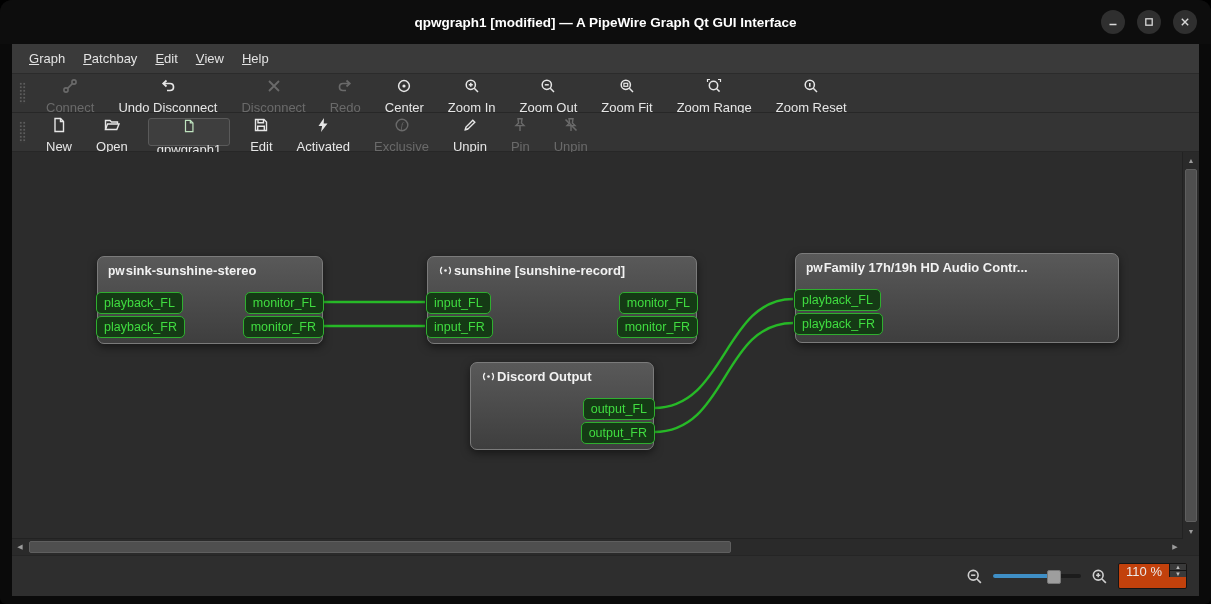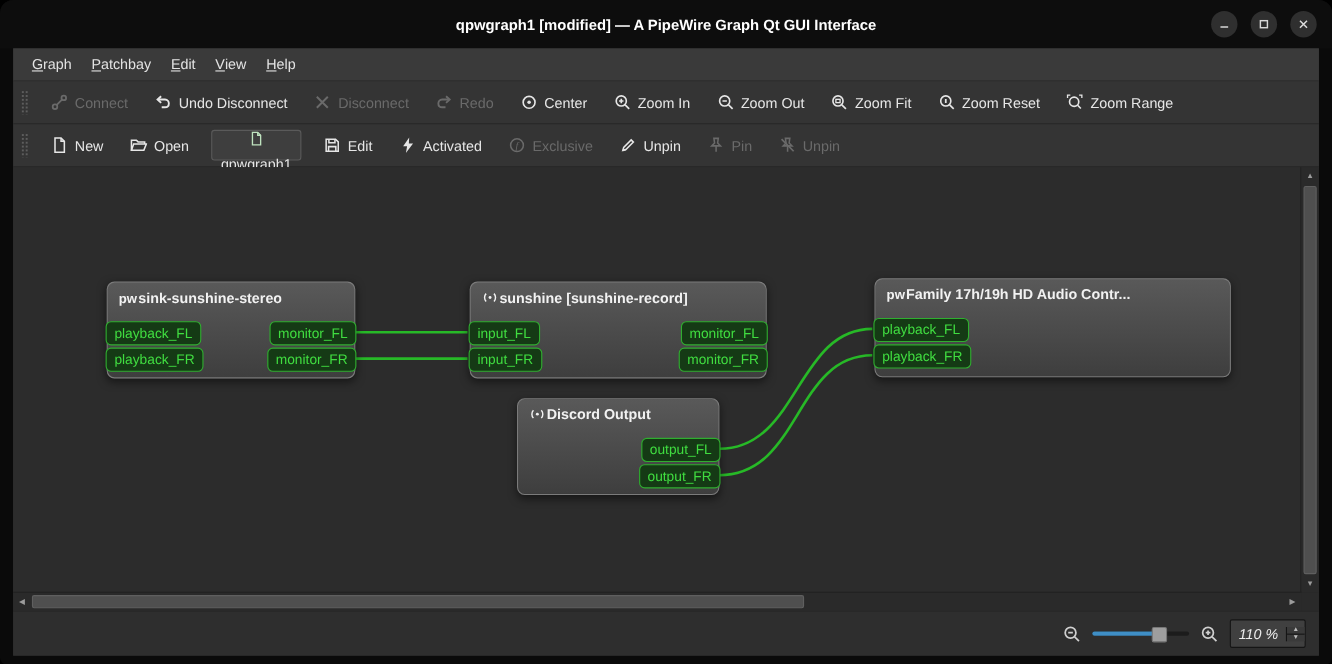--- a/index.html
+++ b/index.html
@@ -17,21 +17,21 @@
   .inner{position:absolute;top:44px;left:12px;right:12px;bottom:8px;display:flex;flex-direction:column;background:#2f2f2f;}
 
   
   .menubar{height:29px;background:#3a3a3a;border-bottom:1px solid #2b2b2b;display:flex;align-items:stretch;padding-left:8px;}
   .menu-item{display:flex;align-items:center;padding:0 9px;color:#e3e3e3;font-size:13px;cursor:default;}
   .menu-item u{text-decoration:underline;}
 
   
   .toolbar{height:38px;background:#343434;border-bottom:1px solid #272727;display:flex;align-items:center;padding:0 4px;}
   .grip{width:7px;height:22px;margin:0 8px 0 3px;background-image:radial-gradient(#5d5d5d 1px,transparent 1.3px);background-size:3.5px 3.5px;}
-  .tbtn{display:flex;align-items:center;gap:6px;height:30px;padding:0 10px;margin:0 2px;color:#e6e6e6;font-size:13px;border-radius:3px;cursor:default;}
+  .tbtn{display:flex;align-items:center;gap:6px;height:30px;padding:0 10px;margin:0 2px;color:#e6e6e6;font-size:13px;border-radius:3px;cursor:default;flex-direction:column;}
   .tbtn.disabled{color:#6a6a6a;}
   .tbtn svg{display:block;flex:0 0 auto;}
   .combo{display:flex;align-items:center;gap:6px;height:26px;margin:0 8px;padding:0 8px;background:#3e3e3e;border:1px solid #5a5a5a;border-radius:3px;color:#e6e6e6;font-size:13px;flex-direction:column;}
   .combo .arrow{font-size:8px;color:#c8c8c8;margin-left:4px;}
 
   
   .canvas{flex:1;position:relative;background:#2b2b2b;}
   .viewport{position:absolute;top:0;left:0;right:16px;bottom:16px;overflow:hidden;background:#2c2c2c;}
   .links{position:absolute;top:0;left:0;pointer-events:none;}
 
@@ -53,21 +53,21 @@
   .vthumb{position:absolute;left:2px;right:2px;top:17px;bottom:17px;background:#4f4f4f;border:1px solid #5f5f5f;border-radius:2px;}
   .hthumb{position:absolute;top:2px;bottom:2px;left:17px;width:700px;background:#4f4f4f;border:1px solid #5f5f5f;border-radius:2px;}
 
   
   .statusbar{height:40px;background:#2e2e2e;border-top:1px solid #252525;display:flex;align-items:center;justify-content:flex-end;gap:10px;padding:0 12px;}
   .statusbar svg{display:block;color:#cfcfcf;}
   .slider{position:relative;width:88px;height:16px;}
   .slider-track{position:absolute;top:6px;left:0;right:0;height:4px;background:#1c1c1c;border-radius:2px;}
   .slider-fill{position:absolute;top:6px;left:0;width:68%;height:4px;background:#3f8fc6;border-radius:2px;}
   .slider-handle{position:absolute;top:2px;left:calc(68% - 6px);width:12px;height:12px;background:#9e9e9e;border:1px solid #777;border-radius:2px;}
-  .spin{display:flex;align-items:center;background:#404040;border:1px solid #151515;border-radius:2px;height:24px;font-style:italic;}
+  .spin{display:flex;align-items:flex-start;background:#c2410c;border:1px solid #151515;border-radius:2px;height:24px;}
   .spin-value{display:flex;align-items:center;color:#eaeaea;font-size:13px;padding:0 7px;}
   .spin-btns{display:flex;flex-direction:column;border-left:1px solid #151515;}
   .spin-btn{width:16px;flex:1;display:flex;align-items:center;justify-content:center;background:#3a3a3a;color:#bdbdbd;font-size:6px;}
   .spin-btn + .spin-btn{border-top:1px solid #151515;}
 </style>
 </head>
 <body>
 
 <div class="window">
 
@@ -184,36 +184,36 @@
               <circle cx="6.8" cy="6.8" r="4.6"></circle>
               <path d="M10.3 10.3 L14 14"></path>
               <rect x="4.9" y="5.3" width="3.8" height="3" stroke-width="1.2"></rect>
             </svg>
           </span>
         <span>Zoom Fit</span>
       </div>
       <div class="tbtn">
         <span>
             <svg width="16" height="16" viewBox="0 0 16 16" stroke="currentColor" fill="none" stroke-width="1.5">
+              <circle cx="7.5" cy="7.5" r="4.2"></circle>
+              <path d="M10.7 10.7 L13.6 13.6"></path>
+              <path d="M1.5 4 V1.5 H4 M12 1.5 H14.5 V4" stroke-width="1.2"></path>
+            </svg>
+          </span>
+        <span>Zoom Range</span>
+      </div>
+      <div class="tbtn">
+        <span>
+            <svg width="16" height="16" viewBox="0 0 16 16" stroke="currentColor" fill="none" stroke-width="1.5">
               <circle cx="6.8" cy="6.8" r="4.6"></circle>
               <path d="M10.3 10.3 L14 14"></path>
               <path d="M6.8 4.9 V8.7" stroke-width="1.6"></path>
             </svg>
           </span>
         <span>Zoom Reset</span>
-      </div>
-      <div class="tbtn">
-        <span>
-            <svg width="16" height="16" viewBox="0 0 16 16" stroke="currentColor" fill="none" stroke-width="1.5">
-              <circle cx="7.5" cy="7.5" r="4.2"></circle>
-              <path d="M10.7 10.7 L13.6 13.6"></path>
-              <path d="M1.5 4 V1.5 H4 M12 1.5 H14.5 V4" stroke-width="1.2"></path>
-            </svg>
-          </span>
-        <span>Zoom Range</span>
       </div>
     </div>
 
     <div class="toolbar">
       <div class="grip"></div>
 
       <div class="tbtn">
         <span>
             <svg width="16" height="16" viewBox="0 0 16 16" stroke="currentColor" fill="none" stroke-width="1.4">
               <path d="M4 1.5 H9.5 L12.5 4.5 V14.5 H4 Z"></path>

